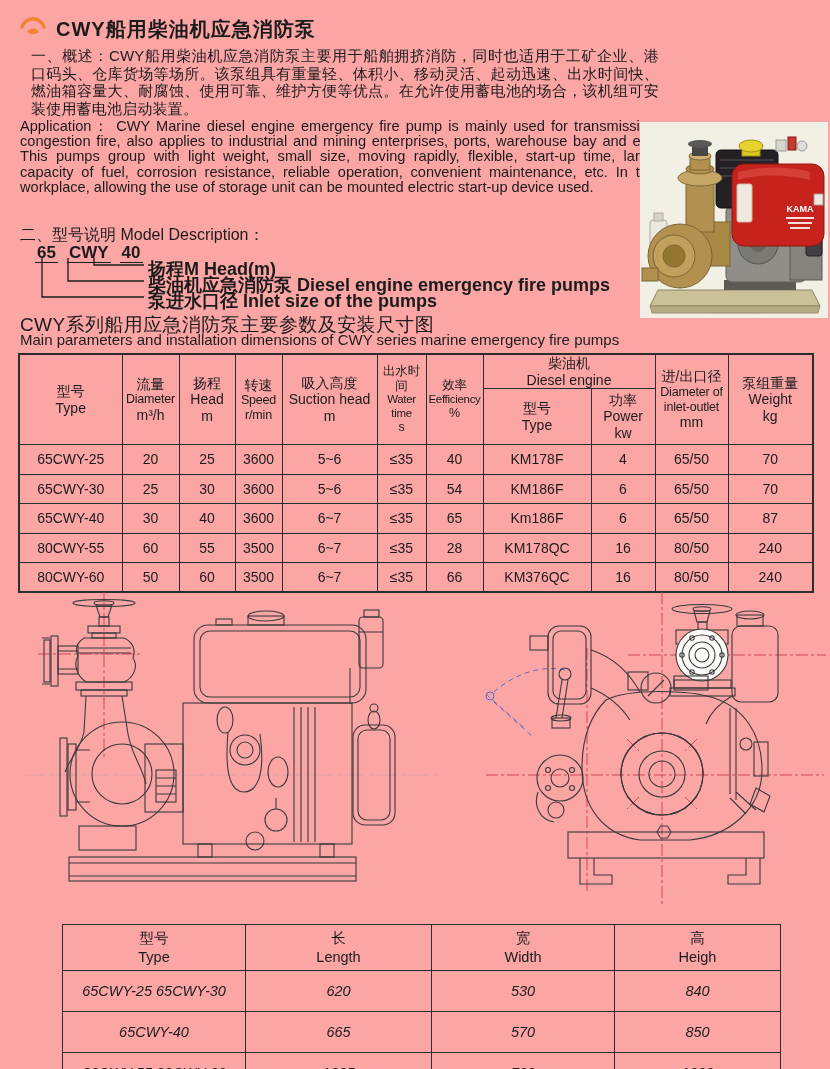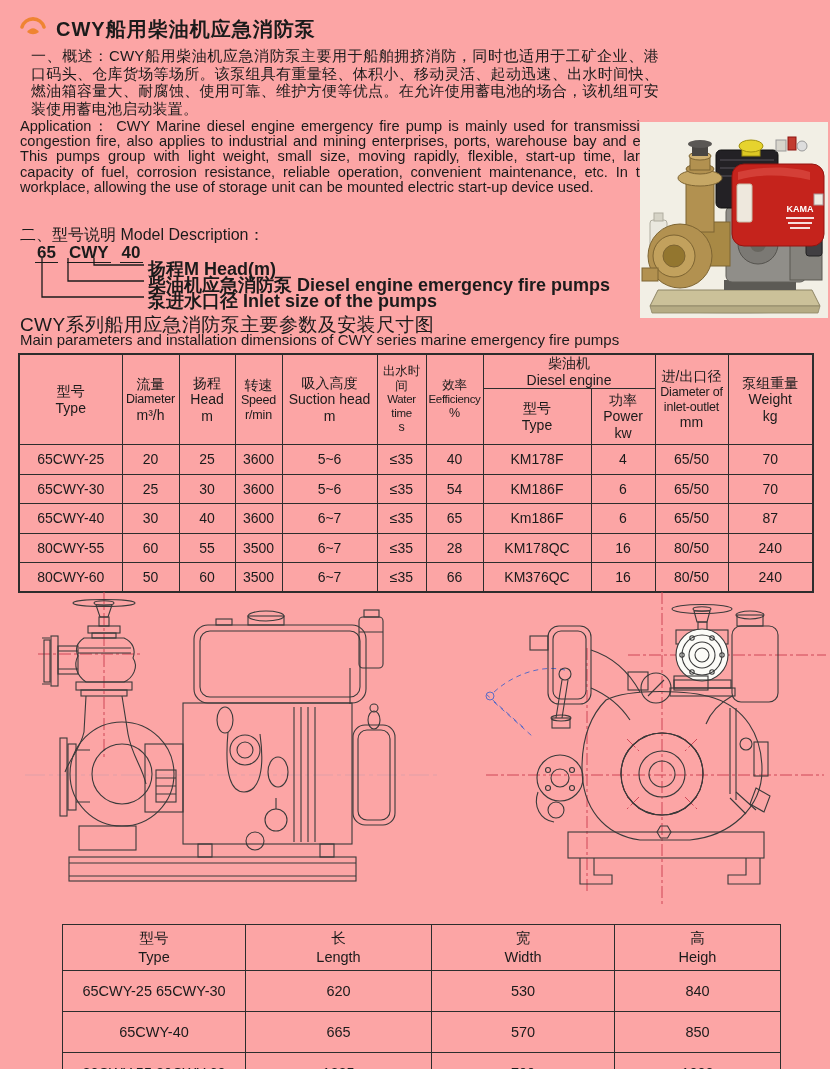--- a/index.html
+++ b/index.html
@@ -29,21 +29,21 @@
   .main-table thead tr.r1{height:24px;}
   .main-table thead tr.r2{height:56px;}
   .main-table tbody tr{height:29.5px;}
   .hcell span{display:block;}
   .sm{font-size:12.5px;letter-spacing:-.2px;}
   .xs{font-size:11.5px;letter-spacing:-.3px;}
   .dim-table{left:62px;top:924px;width:718px;border:1.5px solid #2d2d2d;}
   .dim-table th,.dim-table td{border:1px solid #2d2d2d;text-align:center;vertical-align:middle;
     padding:0;font-weight:normal;font-size:14.5px;line-height:1.25;}
   .dim-table thead tr{height:46px;}
-  .dim-table tbody tr{height:41px;}
+  .dim-table tbody tr{height:41px;font-style:italic;}
   svg{display:block;}
   .draw{stroke:#3a3a3a;stroke-width:1.1;fill:none;}
   .redln{stroke:#cf4656;stroke-width:1;fill:none;stroke-dasharray:12 3 3 3;}
   .bluln{stroke:#5b6bc5;stroke-width:1;fill:none;stroke-dasharray:5 4;}
 </style>
 </head>
 <body>
 
 <div id="canvas">
 

